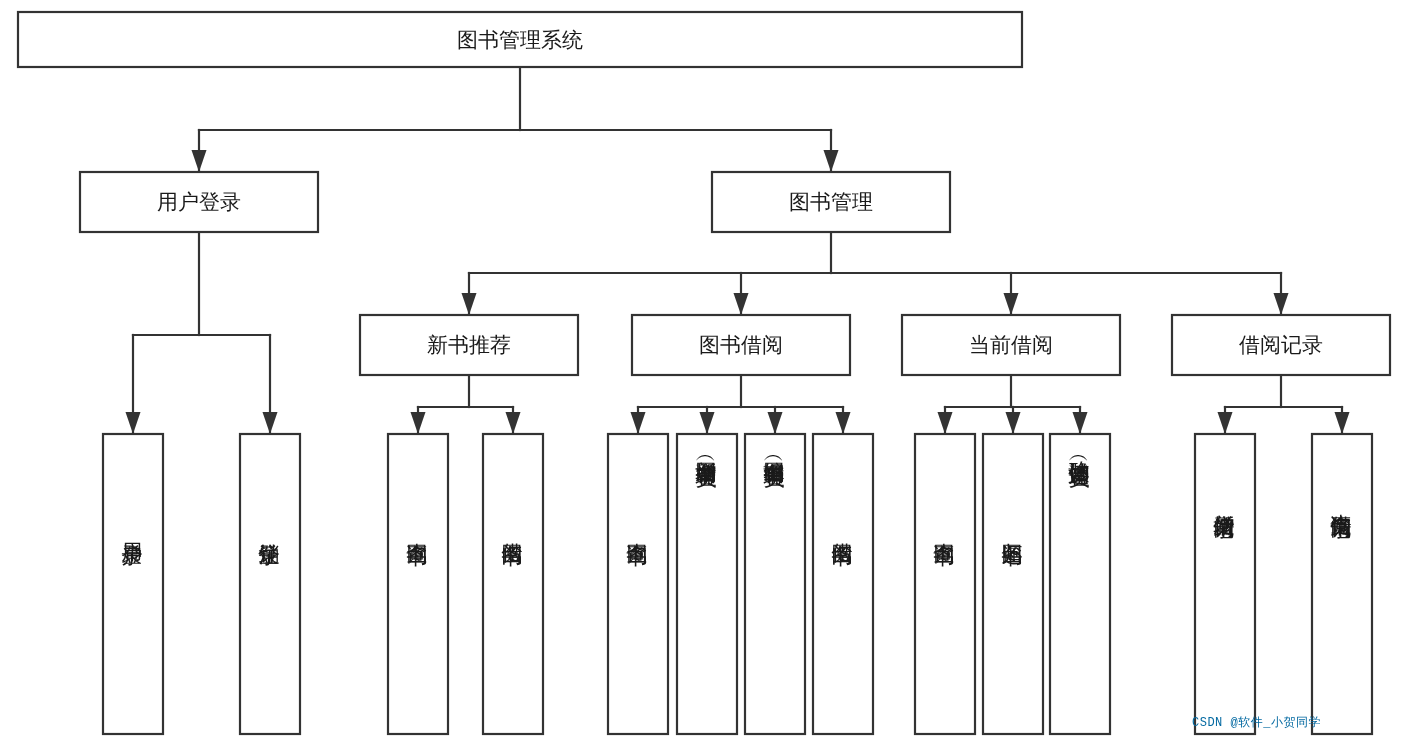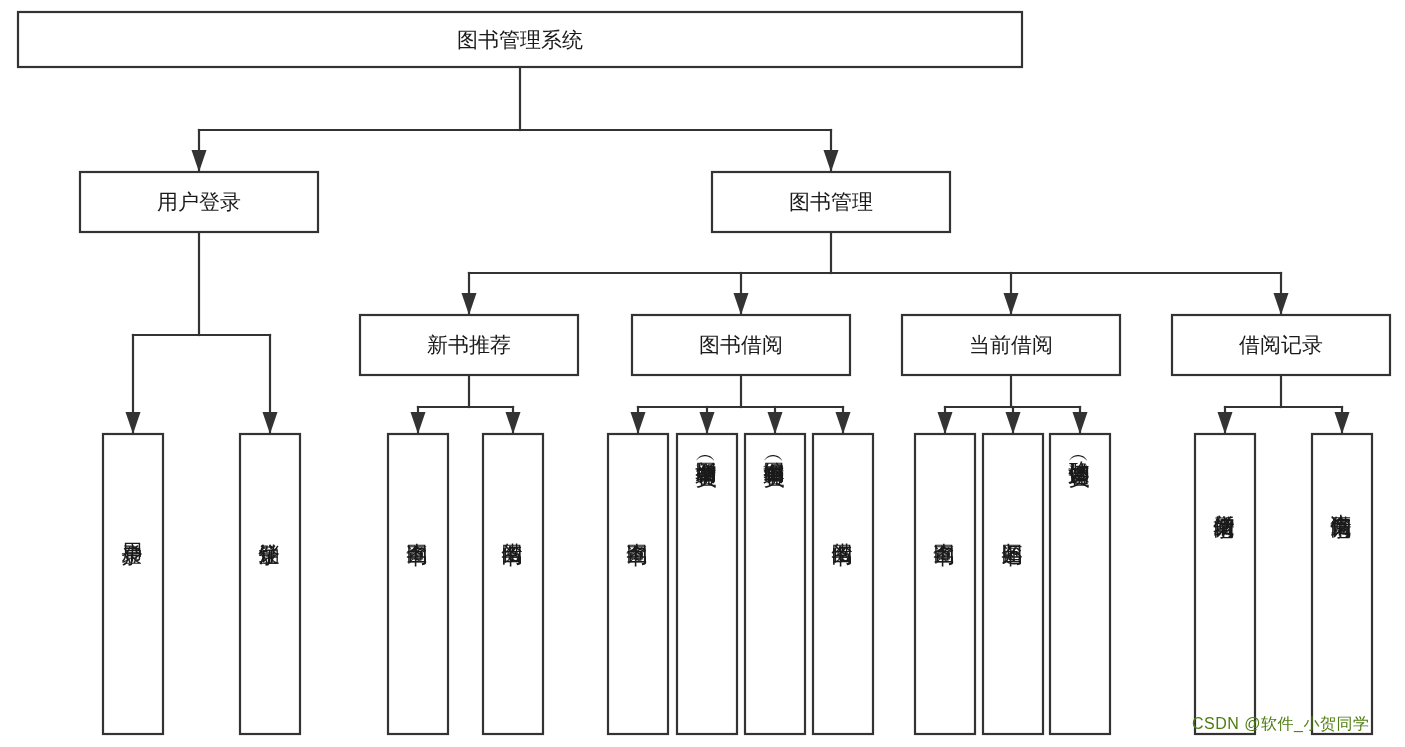--- a/index.html
+++ b/index.html
@@ -56,23 +56,23 @@
     font-size: 21px;
     line-height: 1.42;
     color: #1a1a1a;
     letter-spacing: 1px;
     text-align: start;
     white-space: nowrap;
     pointer-events: none;
   }
   .watermark {
     position: absolute;
-    font-family: Liberation Sans, sans-serif;
-    font-size: 16px;
-    color: #4d7c0f;
+    font-family: Liberation Mono, monospace;
+    font-size: 12px;
+    color: #0369a1;
     white-space: nowrap;
     letter-spacing: 0.5px;
   }
 </style>
 </head>
 <body>
 
 <div id="diagram-root">
 
   <svg id="tree-svg" viewBox="0 0 1405 747">

